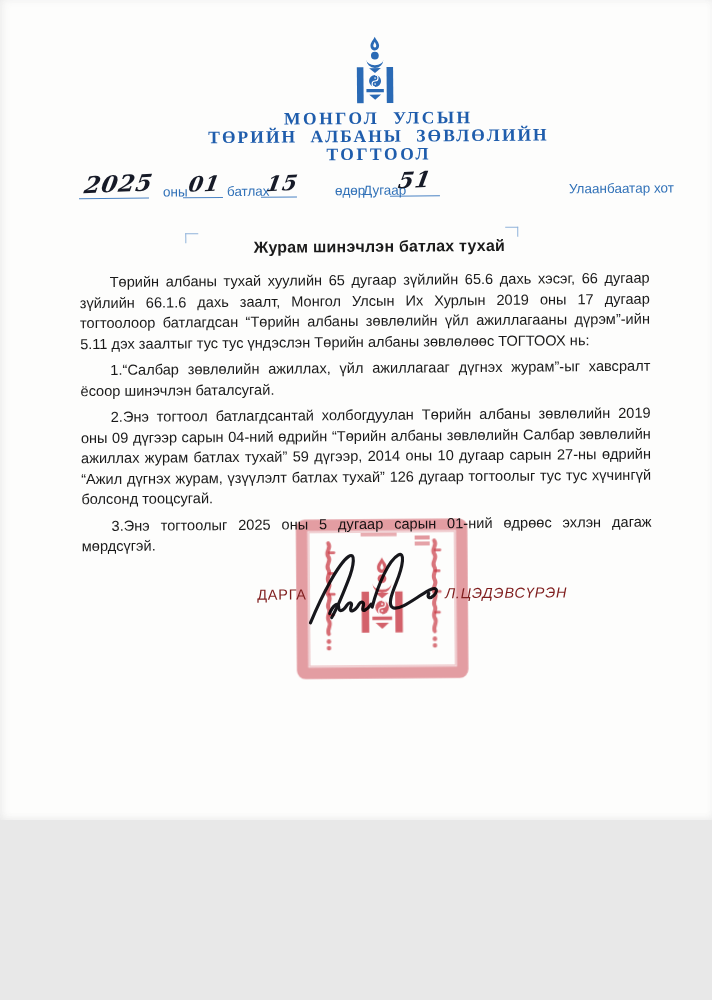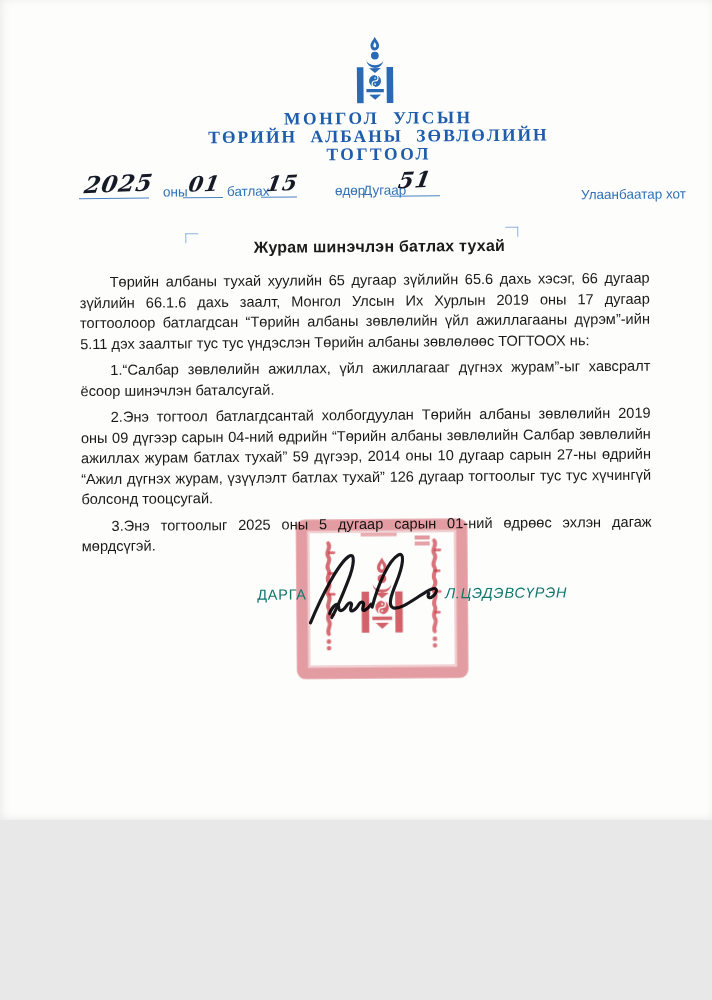--- a/index.html
+++ b/index.html
@@ -41,21 +41,21 @@
   }
 
   
   .body-text { position:absolute; left:80px; right:62px; top:270px; color:#1a1a1a; font-size:14.6px; line-height:20.5px; }
   .body-text p { margin:0 0 6px 0; text-indent:30px; text-align:justify; }
 
   
   .stamp { position:absolute; left:293px; top:518px; width:174px; height:162px; mix-blend-mode:multiply; }
   .stamp svg { filter:blur(0.55px); }
   .signature { position:absolute; left:296px; top:545px; width:152px; height:92px; mix-blend-mode:multiply; }
-  .sig-label { position:absolute; top:586px; font-size:14.5px; color:#0f766e; letter-spacing:0.8px; white-space:nowrap; }
+  .sig-label { position:absolute; top:586px; font-size:14.5px; color:#7f1d1d; letter-spacing:0.8px; white-space:nowrap; }
   .pos-label  { left:255px; }
   .name-label { left:443px;font-style:italic; }
 
   
   .reg-number {
     position:absolute; left:560px; top:914px;
     font-family:"DejaVu Sans Mono", monospace; font-size:24px; color:#2a63ad;
     letter-spacing:2.5px; text-shadow:0 0 1px rgba(42,99,173,0.6);
   }
 </style>
@@ -115,21 +115,21 @@
       <span class="hw" style="left:86px;  top:168px; font-size:23px;">2025</span>
       <span class="dl-label" style="left:164px;">оны</span>
       <span class="hw" style="left:190px; top:170px; font-size:21px;">01</span>
       <span class="dl-label" style="left:228px;">батлах</span>
       <span class="hw" style="left:268px; top:170px; font-size:21px;">15</span>
       <span class="dl-label" style="left:300px;margin-left:36px;">өдөр</span>
 
       <span class="dl-label" style="left:364px;">Дугаар</span>
       <span class="hw" style="left:400px; top:167px; font-size:22px;">51</span>
 
-      <span class="dl-label" style="left:582px;margin-top:6px;">Улаанбаатар хот</span>
+      <span class="dl-label" style="left:570px;">Улаанбаатар хот</span>
     </div>
 
     <span class="crop-mark crop-left"></span>
     <span class="crop-mark crop-right"></span>
 
     <div class="doc-title">Журам шинэчлэн батлах тухай</div>
 
     <div class="body-text">
       <p>Төрийн албаны тухай хуулийн 65 дугаар зүйлийн 65.6 дахь хэсэг, 66 дугаар зүйлийн 66.1.6 дахь заалт, Монгол Улсын Их Хурлын 2019 оны 17 дугаар тогтоолоор батлагдсан “Төрийн албаны зөвлөлийн үйл ажиллагааны дүрэм”-ийн 5.11 дэх заалтыг тус тус үндэслэн Төрийн албаны зөвлөлөөс ТОГТООХ нь:</p>
       <p>1.“Салбар зөвлөлийн ажиллах, үйл ажиллагааг дүгнэх журам”-ыг хавсралт ёсоор шинэчлэн баталсугай.</p>

